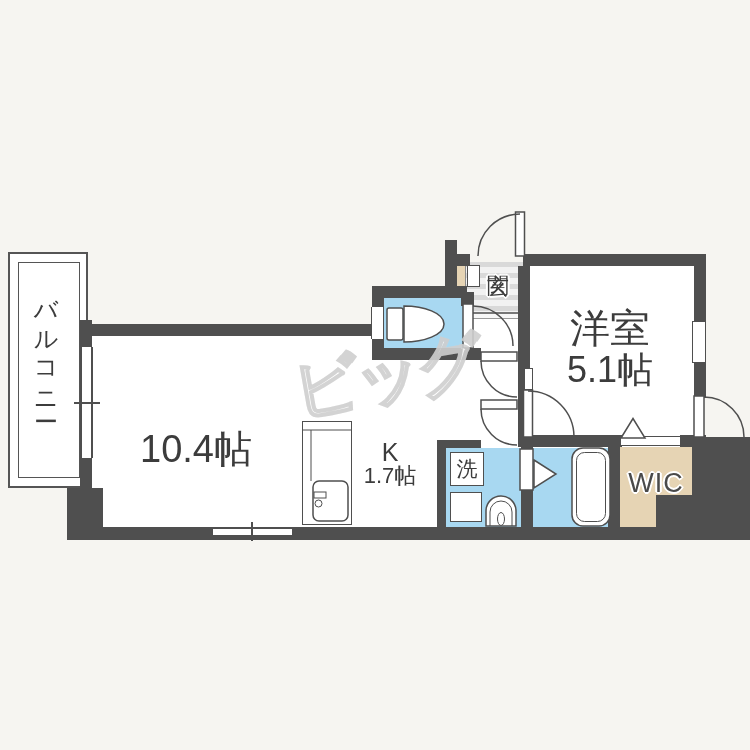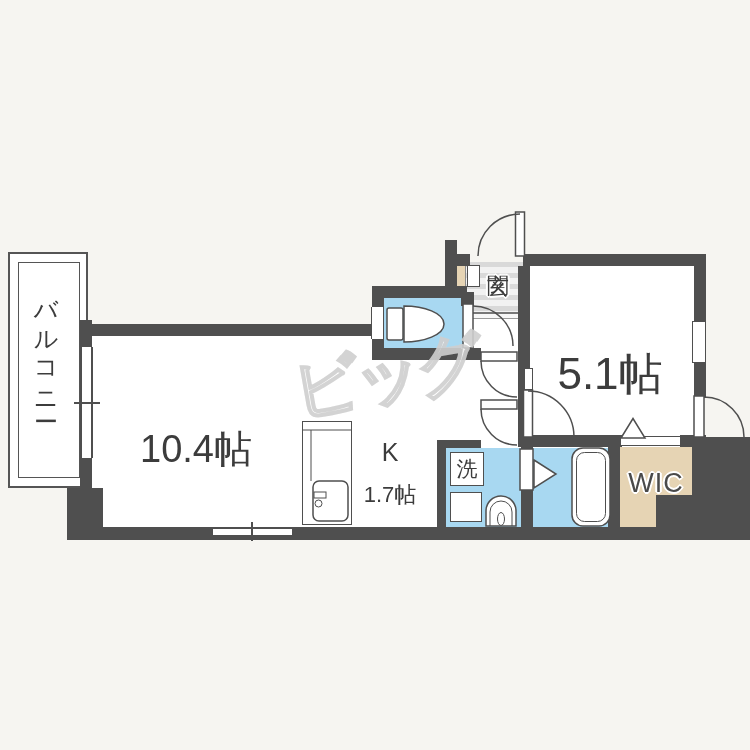--- a/index.html
+++ b/index.html
@@ -134,23 +134,24 @@
     </g>
   </svg>
 
   <div class="abs watermark" style="left:292px;top:330px;width:200px;font-size:66px;">ビッグ</div>
 
   <div class="abs label vtext" style="left:34px;top:283px;font-size:24px;letter-spacing:4px;">バルコニー</div>
 
   <div class="abs label" style="left:106px;top:430px;width:180px;text-align:center;font-size:38px;">10.4帖</div>
 
   <div class="abs label" style="left:355px;top:440px;width:70px;text-align:center;font-size:25px;">K</div>
-  <div class="abs label" style="left:352px;top:484px;width:76px;text-align:center;font-size:22px;">1.7帖</div>
+  <div class="abs label" style="left:352px;top:465px;width:76px;text-align:center;font-size:22px;">1.7帖</div>
 
   <div class="abs label halo vtext" style="left:487px;top:256px;font-size:22px;letter-spacing:2px;">玄関</div>
 
-  <div class="abs label" style="left:540px;top:352px;width:140px;text-align:center;font-size:44px;">5.1帖</div>
+  <div class="abs label" style="left:540px;top:308px;width:140px;text-align:center;font-size:40px;">洋室</div>
+  <div class="abs label" style="left:540px;top:352px;width:140px;text-align:center;font-size:36px;">5.1帖</div>
 
   <div class="abs label halo" style="left:618px;top:470px;width:76px;text-align:center;font-size:27px;color:#4a4a4a;letter-spacing:1px;">WIC</div>
 
   <div class="abs label" style="left:450px;top:458px;width:34px;text-align:center;font-size:21px;">洗</div>
 
 </div>
 
 </body></html>

